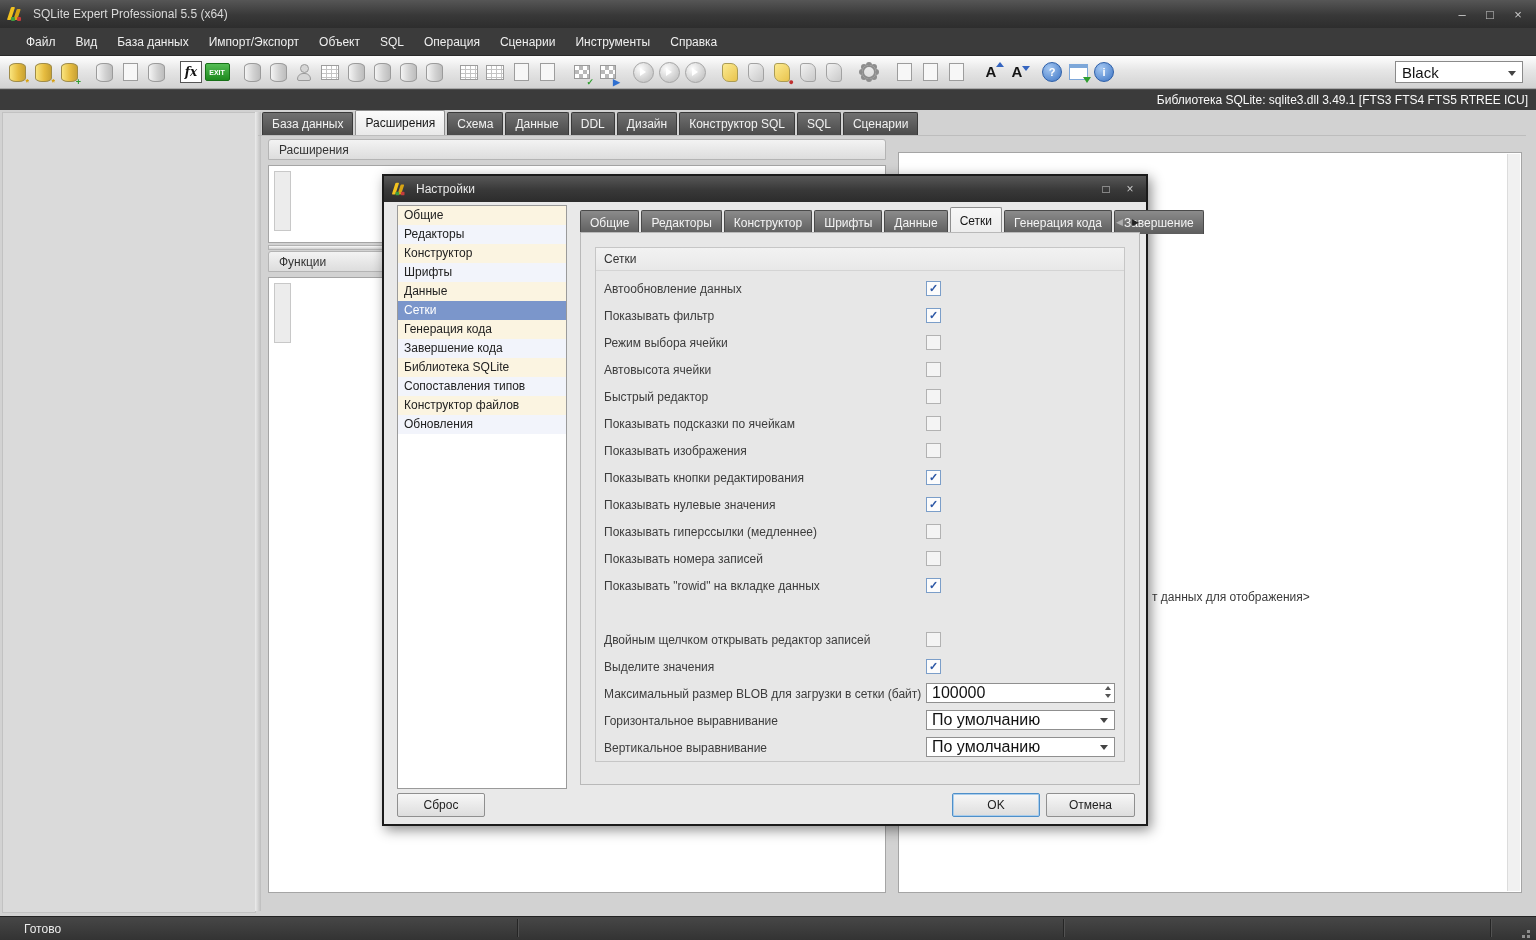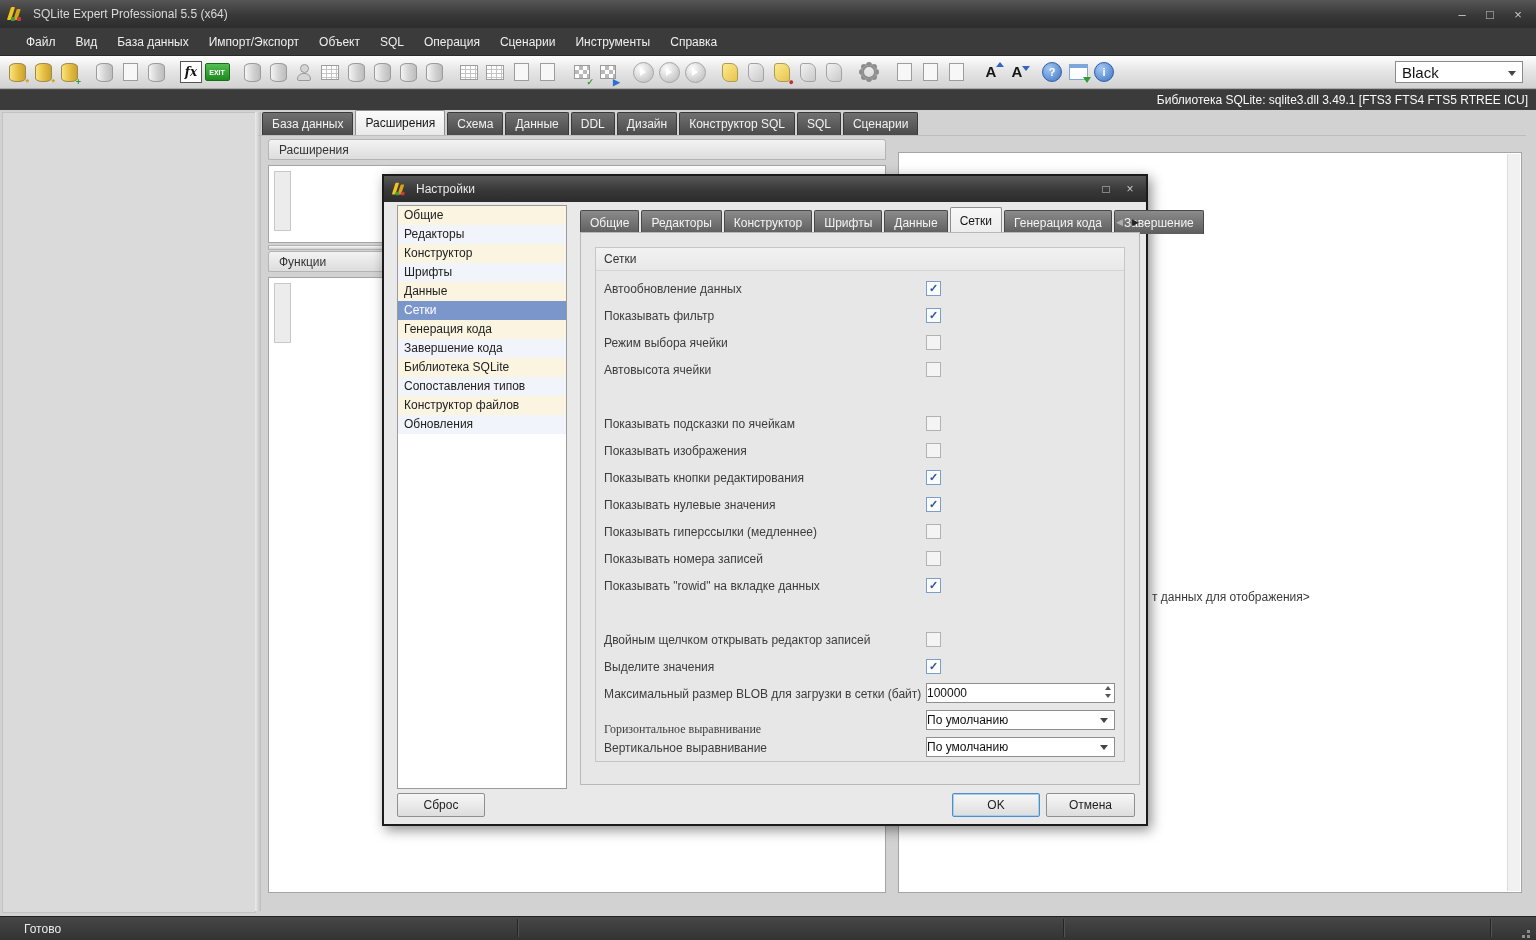--- a/index.html
+++ b/index.html
@@ -122,21 +122,21 @@
   #gb-hdr{height:22px;border-bottom:1px solid #d4d4d4;background:linear-gradient(#f2f2f2,#e8e8e8);
           display:flex;align-items:center;padding-left:8px;font-size:12px;color:#333}
   #gb-rows{position:absolute;left:0;top:22px;right:0;bottom:0}
   .crow{position:absolute;left:0;width:100%;height:17px}
   .clabel{position:absolute;left:8px;top:1px;font-size:12px;color:#3c3c3c;white-space:nowrap}
   .cbox{position:absolute;left:330px;top:0;width:13px;height:13px;background:#fcfcfc;border:1px solid #949494;
         display:flex;align-items:center;justify-content:center;font-size:11px;font-weight:bold;color:#2c57a5;box-sizing:content-box}
   .cbox.off{background:#f4f4f4;border-color:#b2b2b2}
   .cbox.on{border-color:#7b9ec9}
   .ibox{position:absolute;left:330px;width:189px;height:20px;background:#fff;border:1px solid #8f8f8f;
-        font-size:12px;color:#111;display:flex;align-items:center;box-sizing:border-box}
+        font-size:16px;color:#111;display:flex;align-items:center;padding-left:5px;box-sizing:border-box}
   .spinner{position:absolute;right:3px;top:2px;display:flex;flex-direction:column;gap:4px;align-items:center}
   .ibox .carrow{position:absolute;right:6px;top:7px}
   .btn{position:absolute;height:24px;background:linear-gradient(#f7f7f7,#dddddd);border:1px solid #8f8f8f;
        border-radius:2px;font-size:12px;color:#222;display:flex;align-items:center;justify-content:center;box-sizing:border-box}
   #btn-reset{left:13px;top:617px;width:88px}
   #btn-ok{left:568px;top:617px;width:88px;border-color:#4e8fc9;box-shadow:inset 0 0 0 1px #a9cdec}
   #btn-cancel{left:662px;top:617px;width:89px}
 </style>
 </head>
 <body>
@@ -415,20 +415,24 @@
             <span class="cbox on">✓</span>
           </div>
           <div class="crow" style="top: 65px;">
             <span class="clabel">Режим выбора ячейки</span>
             <span class="cbox off"></span>
           </div>
           <div class="crow" style="top: 92px;">
             <span class="clabel">Автовысота ячейки</span>
             <span class="cbox off"></span>
           </div>
+          <div class="crow" style="top: 119px;">
+            <span class="clabel">Быстрый редактор</span>
+            <span class="cbox off"></span>
+          </div>
           <div class="crow" style="top: 146px;">
             <span class="clabel">Показывать подсказки по ячейкам</span>
             <span class="cbox off"></span>
           </div>
           <div class="crow" style="top: 173px;">
             <span class="clabel">Показывать изображения</span>
             <span class="cbox off"></span>
           </div>
           <div class="crow" style="top: 200px;">
             <span class="clabel">Показывать кнопки редактирования</span>
@@ -462,21 +466,21 @@
             <span class="clabel" style="top: 4px;">Максимальный размер BLOB для загрузки в сетки (байт)</span>
             <div class="ibox">
               <span>100000</span>
               <span class="spinner">
                 <i class="tri-up-s"></i>
                 <i class="tri-dn-s"></i>
               </span>
             </div>
           </div>
           <div class="crow" style="top: 440px;">
-            <span class="clabel" style="top: 12px; font-family: Liberation Serif, serif;">Горизонтальное выравнивание</span>
+            <span class="clabel" style="top: 4px;">Горизонтальное выравнивание</span>
             <div class="ibox">
               <span>По умолчанию</span>
               <i class="carrow tri-dn"></i>
             </div>
           </div>
           <div class="crow" style="top: 467px;">
             <span class="clabel" style="top: 4px;">Вертикальное выравнивание</span>
             <div class="ibox">
               <span>По умолчанию</span>
               <i class="carrow tri-dn"></i>

